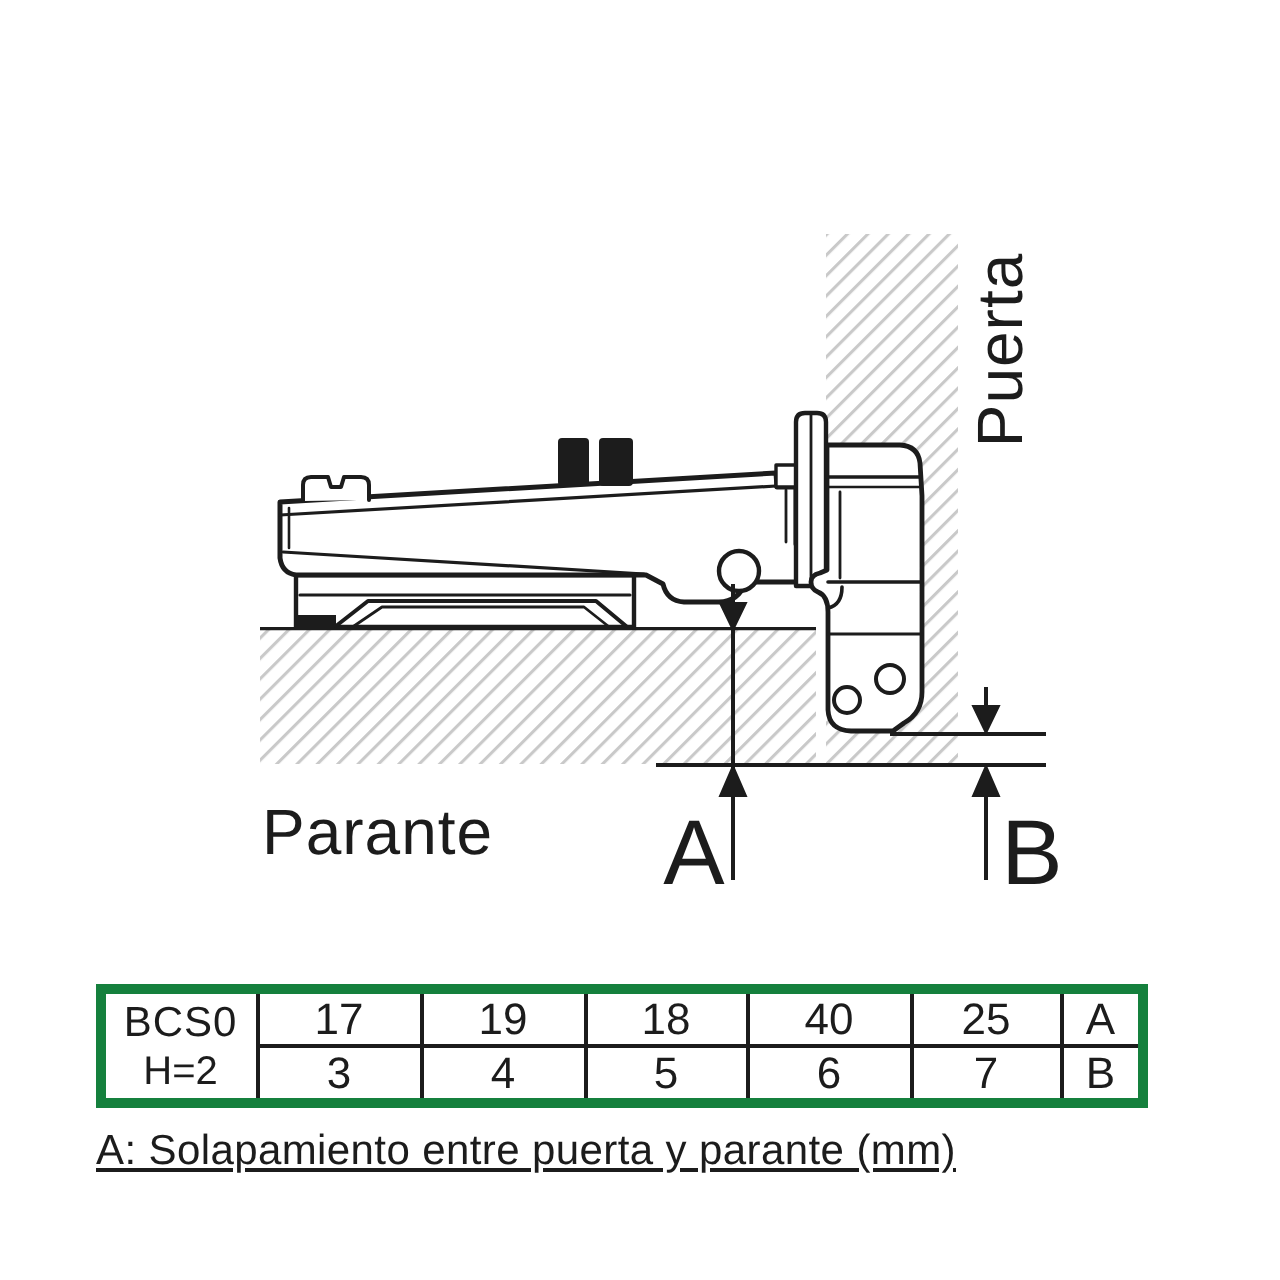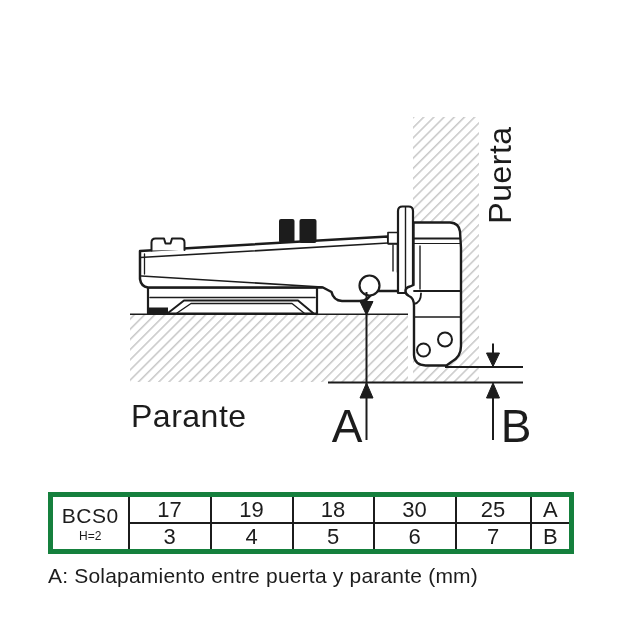--- a/index.html
+++ b/index.html
@@ -14,24 +14,24 @@
   .spec-table{
     position:absolute;left:48px;top:492px;border-collapse:collapse;table-layout:fixed;
     border:5px solid #15803d;
   }
   .spec-table td{
     border:2px solid #1c1c1c;text-align:center;vertical-align:middle;
     padding:0;font-size:22px;height:25px;line-height:1;color:#1c1c1c;
   }
   .spec-table td.model-cell{font-size:21px;}
   .model-cell .model-line{display:block;font-size:21px;letter-spacing:.5px;}
-  .model-cell .variant-line{display:block;font-size:12px;margin-top:4px;}
+  .model-cell .variant-line{display:block;font-size:20px;margin-top:4px;}
   .caption{
     position:absolute;left:48px;top:564px;font-size:21px;letter-spacing:.2px;
-    white-space:nowrap;color:#1c1c1c;
+    white-space:nowrap;color:#1c1c1c;text-decoration:underline;
   }
 </style>
 </head>
 <body>
 
 <div class="stage">
 
   <svg width="640" height="490" viewBox="0 0 640 490">
     <defs>
       <pattern id="hatch" width="7.2" height="7.2" patternUnits="userSpaceOnUse" patternTransform="rotate(45)">
@@ -119,21 +119,21 @@
     </colgroup>
     <tbody>
         <tr>
       <td rowspan="2" class="model-cell">
         <span class="model-line">BCS0</span>
         <span class="variant-line">H=2</span>
       </td>
       <td>17</td>
       <td>19</td>
       <td>18</td>
-      <td>30</td>
+      <td>40</td>
       <td>25</td>
       <td>A</td>
     </tr>
     <tr>
       <td>3</td>
       <td>4</td>
       <td>5</td>
       <td>6</td>
       <td>7</td>
       <td>B</td>

